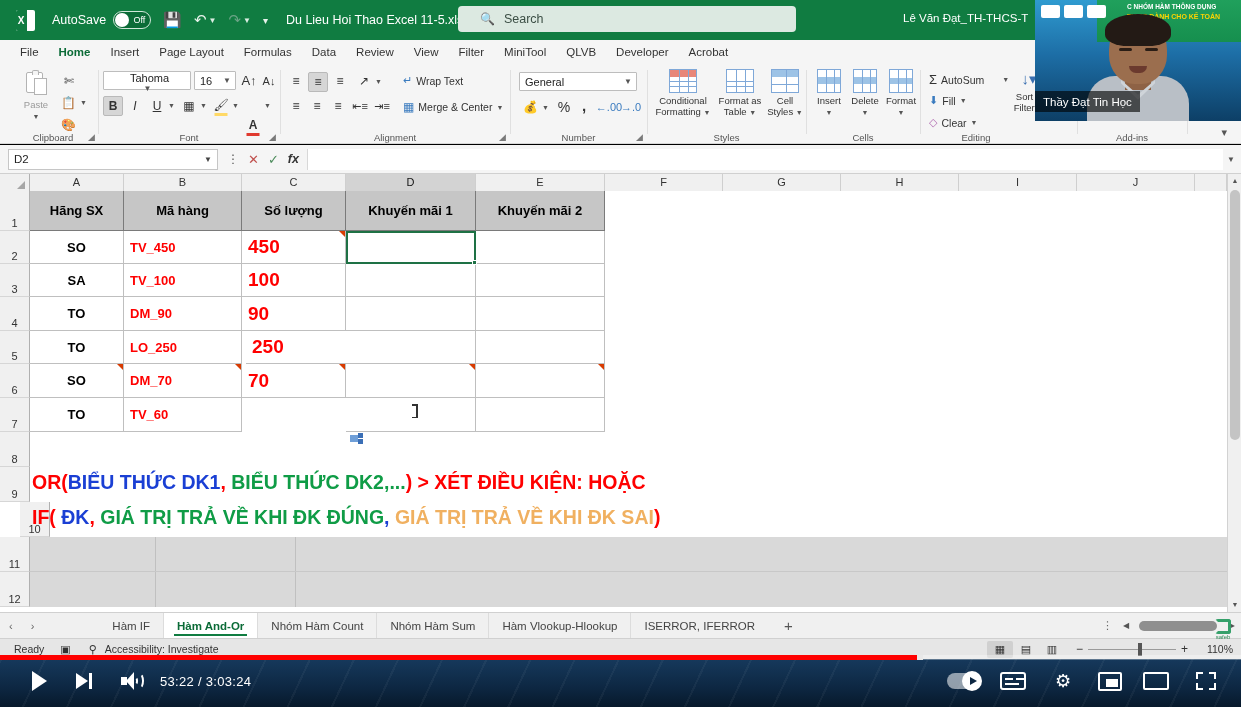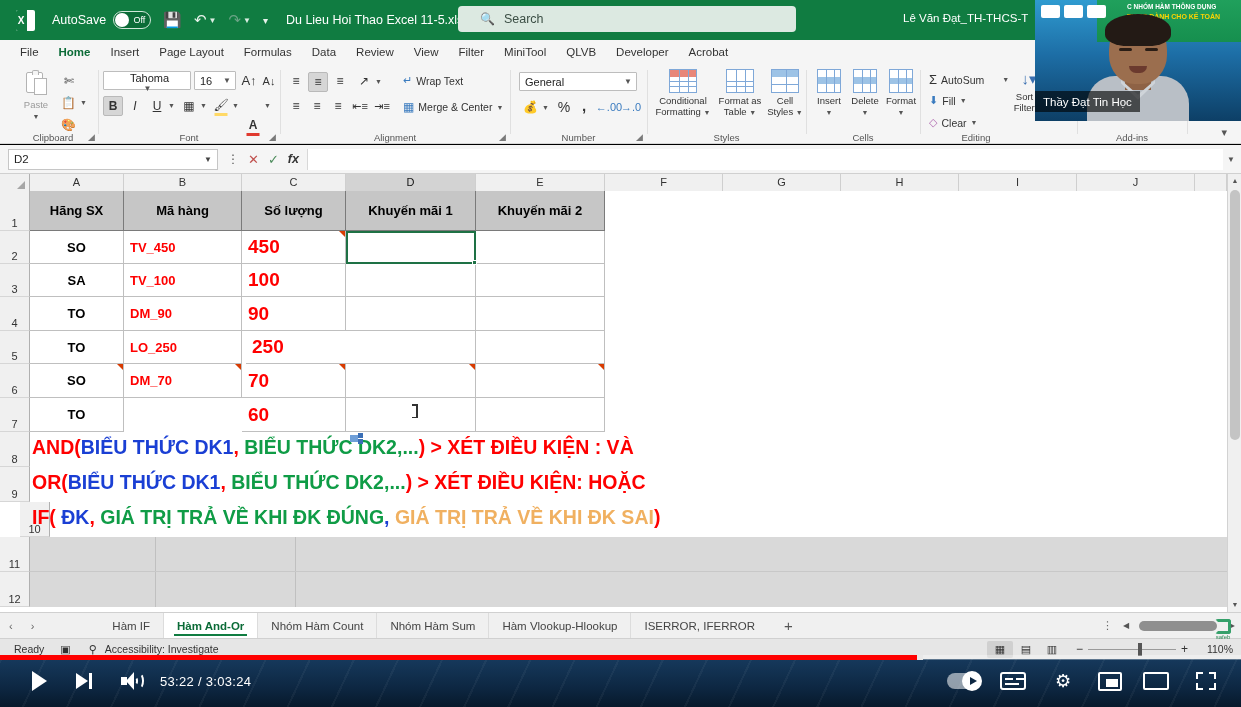--- a/index.html
+++ b/index.html
@@ -793,34 +793,31 @@
     <div class="gcell" style="left:346px; top:157px; width:130px; height:33px;"></div>
     <div class="gcell" style="left:476px; top:157px; width:129px; height:33px;"></div>
 
     <div class="gcell ctr bold cmt" style="left:30px;  top:190px; width:94px;  height:34px;">SO</div>
     <div class="gcell lpad red cmt" style="left:124px; top:190px; width:118px; height:34px;">DM_70</div>
     <div class="gcell lpad red cmt" style="left:242px; top:190px; width:104px; height:34px; font-size:19px;">70</div>
     <div class="gcell cmt" style="left:346px; top:190px; width:130px; height:34px;"></div>
     <div class="gcell cmt" style="left:476px; top:190px; width:129px; height:34px;"></div>
 
     <div class="gcell ctr bold" style="left:30px;  top:224px; width:94px;  height:34px;">TO</div>
-    <div class="gcell lpad red" style="left:242px; top:224px; width:104px; height:34px; font-size:19px;">60</div>
+    <div class="gcell lpad red" style="left:124px; top:224px; width:118px; height:34px;">TV_60</div>
     <div class="gcell" style="left:346px; top:224px; width:130px; height:34px;"></div>
     <div class="gcell" style="left:476px; top:224px; width:129px; height:34px;"></div>
 
     <div class="selbox" style="left:346px; top:57px; width:130px; height:33px;">
       <span class="handle"></span>
     </div>
     <div class="ibeam" style="left:414px; top:230px;">
         <i></i>
       </div>
 
-    <div class="formulatext" style="left:32px; top:262px;">
-      <span class="c-red">AND(</span><span class="c-blue">BIỂU THỨC DK1</span><span class="c-red">, </span><span class="c-green">BIỂU THỨC DK2,...</span><span class="c-red">) &gt; XÉT ĐIỀU KIỆN : VÀ</span>
-    </div>
     <div class="formulatext" style="left:32px; top:297px;">
       <span class="c-red">OR(</span><span class="c-blue">BIỂU THỨC DK1</span><span class="c-red">, </span><span class="c-green">BIỂU THỨC DK2,...</span><span class="c-red">) &gt; XÉT ĐIỀU KIỆN: HOẶC</span>
     </div>
     <div class="formulatext" style="left:32px; top:332px;">
       <span class="c-red">IF( </span><span class="c-blue">ĐK</span><span class="c-red">, </span><span class="c-green">GIÁ TRỊ TRẢ VỀ KHI ĐK ĐÚNG</span><span class="c-blue">, </span><span class="c-orange">GIÁ TRỊ TRẢ VỀ KHI ĐK SAI</span><span class="c-red">)</span>
     </div>
 
     <div class="movehandle" style="left:350px; top:259px;">
       <i style="left:0; top:2px; width:8px; height:7px; background:#6f9fd8;"></i>
       <i style="left:8px; top:0; width:5px; height:5px; background:#3b6fb6;"></i>

